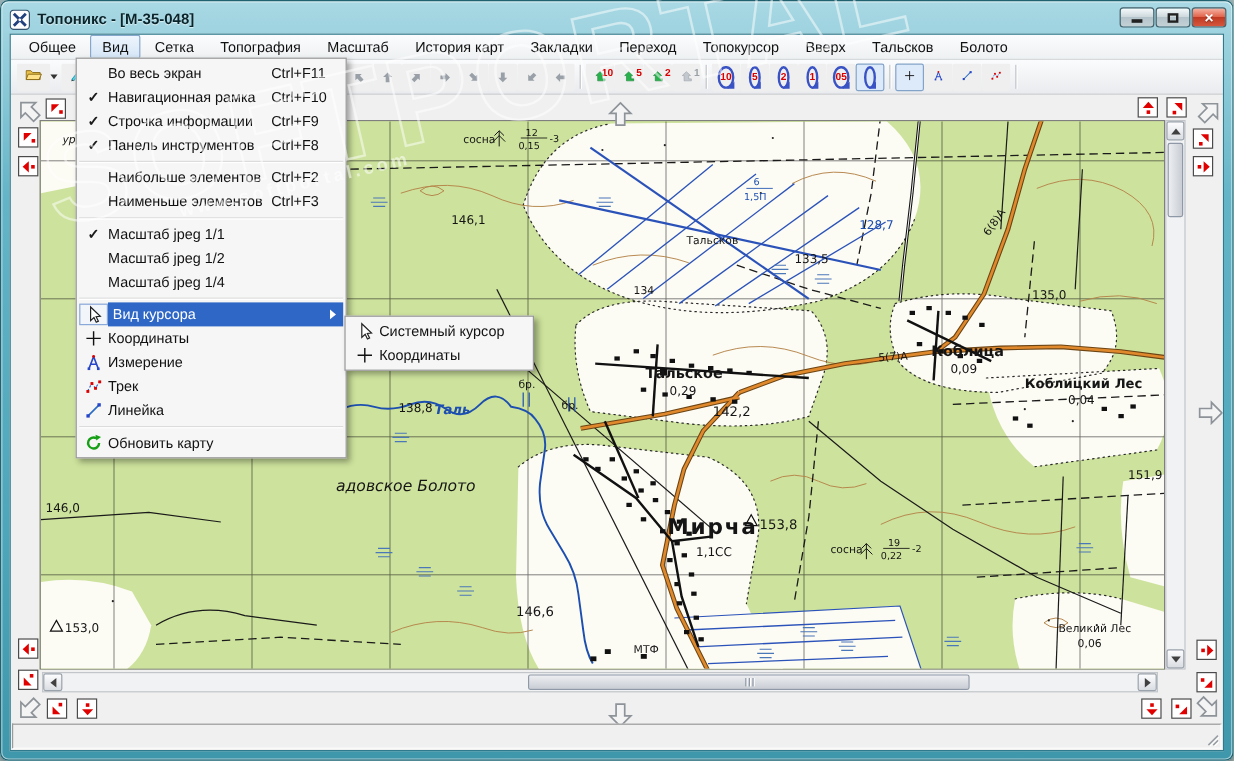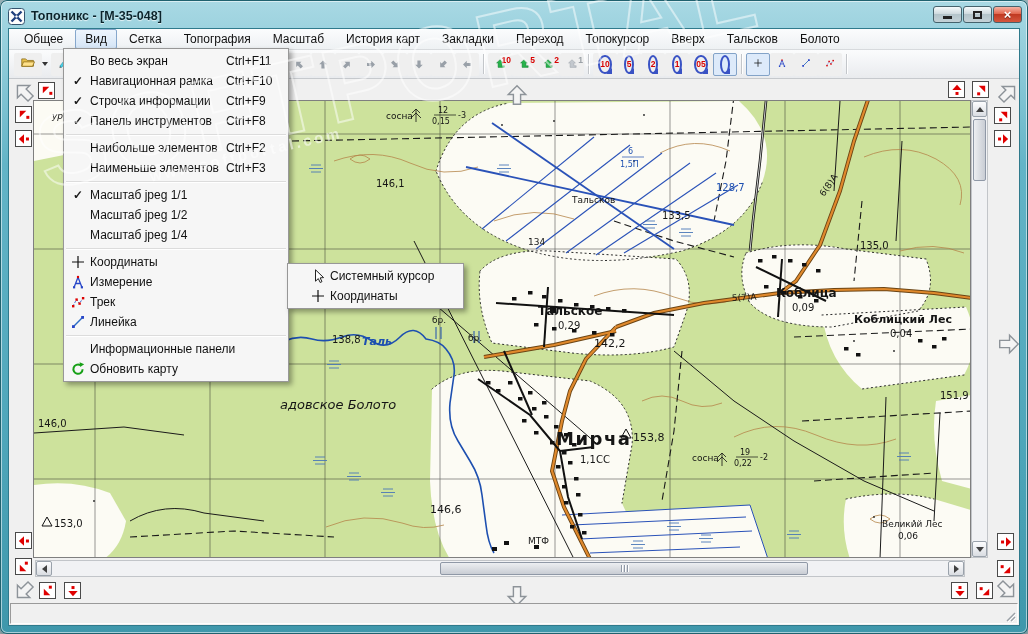--- a/index.html
+++ b/index.html
@@ -81,22 +81,22 @@
   .mi-label{flex:1;white-space:nowrap;}
   .mi-short{width:60px;flex:none;text-align:left;}
   .mi-sep{height:7px;display:flex;align-items:center;padding:0 2px;}
   .mi-sep i{display:block;width:100%;height:0;border-top:1px solid #dcdcdc;border-bottom:1px solid #fff;}
   .mi.hl{background:transparent;}
   .mi.hl .hlbar{background:#2e67c6;color:#fff;flex:1;height:20px;display:flex;align-items:center;padding-left:4px;}
   .mi.hl .mi-ico{background:#f2f6fb;border:1px solid #8aa8d8;}
   .sub-arrow{width:0;height:0;border-top:4px solid transparent;border-bottom:4px solid transparent;
     border-left:5px solid #fff;margin:0 6px 0 auto;}
   .check{font-size:12px;font-weight:bold;color:#1a1a1a;}
-  .submenu-panel{position:absolute;left:287px;top:263px;width:177px;background:#f6f6f6;border:1px solid #979797;
-    box-shadow:3px 3px 5px rgba(0,0,0,.35);z-index:31;padding:2px 16px;}
+  .submenu-panel{position:absolute;left:287px;top:263px;width:158px;background:#f6f6f6;border:1px solid #979797;
+    box-shadow:3px 3px 5px rgba(0,0,0,.35);z-index:31;padding:2px 2px;}
   
   .wm{position:absolute;z-index:40;pointer-events:none;color:transparent;
     -webkit-text-stroke:2px rgba(255,255,255,.5);font-weight:bold;}
   .wm1{left:38px;top:96px;font-size:104px;letter-spacing:4px;transform:rotate(-13deg);transform-origin:0 50%;}
   .wm2{left:150px;top:168px;font-size:15px;letter-spacing:3px;-webkit-text-stroke:0;
     color:rgba(255,255,255,.55);transform:rotate(-13deg);transform-origin:0 50%;}
   
   .mt{font-family:"DejaVu Sans",sans-serif;fill:#151515;}
   .mt.b{font-weight:bold;}
   .mt.i{font-style:italic;}
@@ -789,20 +789,31 @@
         <span class="mi-short"></span>
     </div>
     <div class="mi">
       <span class="mi-ico"></span>
       <span class="mi-label">Масштаб jpeg 1/4</span>
         <span class="mi-short"></span>
     </div>
     <div class="mi-sep">
         <i></i>
       </div>
+    <div class="mi hl">
+      <span class="mi-ico">
+          <svg width="16" height="16">
+            <use href="#cursor-sym"></use>
+          </svg>
+        </span>
+      <span class="hlbar">
+          <span class="mi-label">Вид курсора</span>
+          <span class="sub-arrow"></span>
+        </span>
+    </div>
     <div class="mi">
       <span class="mi-ico">
           <svg width="16" height="16">
             <use href="#cross-sym"></use>
           </svg>
         </span>
       <span class="mi-label">Координаты</span>
         <span class="mi-short"></span>
     </div>
     <div class="mi">
@@ -829,25 +840,20 @@
             <use href="#ruler-sym"></use>
           </svg>
         </span>
       <span class="mi-label">Линейка</span>
         <span class="mi-short"></span>
     </div>
     <div class="mi-sep">
         <i></i>
       </div>
     <div class="mi">
-      <span class="mi-ico"></span>
-      <span class="mi-label">Информационные панели</span>
-        <span class="mi-short"></span>
-    </div>
-    <div class="mi">
       <span class="mi-ico">
           <svg width="16" height="16">
             <use href="#refresh-sym"></use>
           </svg>
         </span>
       <span class="mi-label">Обновить карту</span>
         <span class="mi-short"></span>
     </div>
   </div>
 

